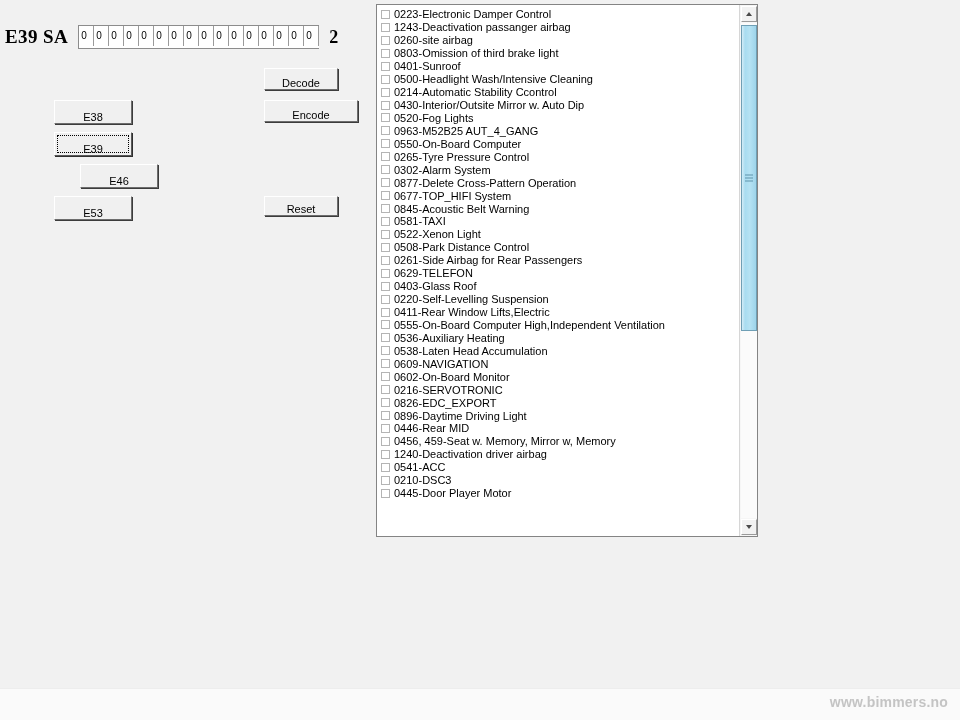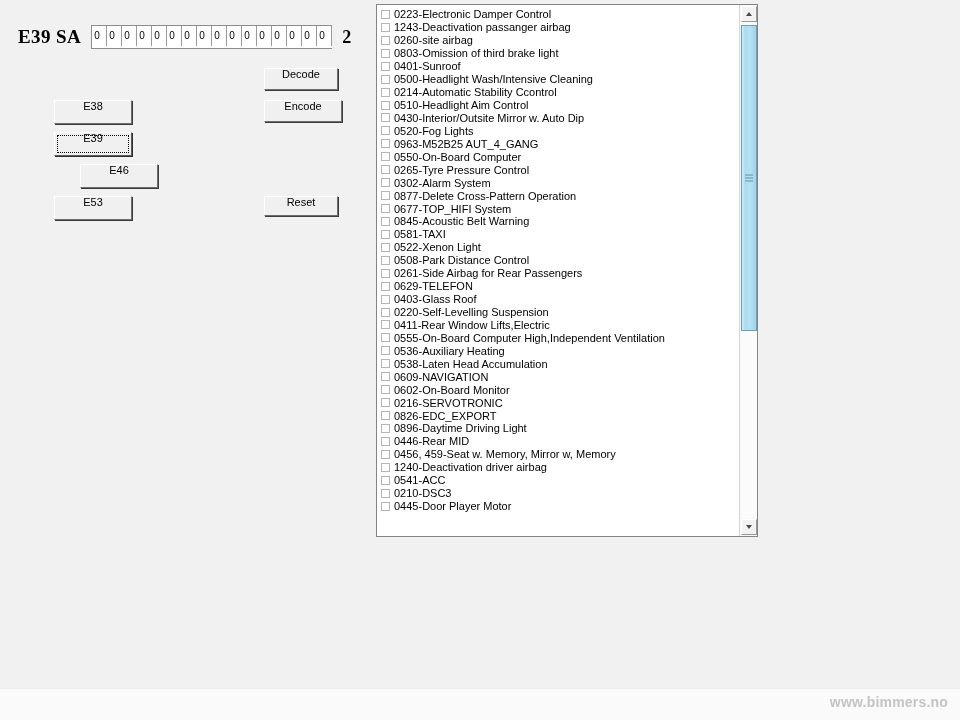--- a/index.html
+++ b/index.html
@@ -33,21 +33,21 @@
     top: 24px;
     height: 26px;
     display: flex;
     align-items: center;
   }
   #sa-title {
     font-family: "Liberation Serif", serif;
     font-size: 19px;
     font-weight: bold;
     color: #000;
-    padding-left: 18px;
+    padding-left: 5px;
     padding-right: 10px;
     letter-spacing: 0.4px;
     white-space: nowrap;
   }
   #sa-fields {
     display: flex;
     height: 22px;
     background: #ffffff;
     border: 1px solid #8c8c8c;
     border-right: none;
@@ -87,21 +87,21 @@
     box-shadow: 1px 1px 0 0 #3c3c3c;
     font-family: "Liberation Sans", sans-serif;
     font-size: 11px;
     color: #000;
     text-align: center;
     cursor: default;
     padding: 0;
     box-sizing: border-box;
     line-height: 1;
     display: flex;
-    align-items: flex-start;
+    align-items: flex-end;
     justify-content: center;
   }
   .win-button.focused {
     border-top: 1px solid #ffffff;
     border-left: 1px solid #ffffff;
     border-right: 1px solid #5a5a5a;
     border-bottom: 1px solid #5a5a5a;
     box-shadow: 1px 1px 0 0 #2f2f2f;
   }
   .win-button.focused .focus-ring {
@@ -117,21 +117,21 @@
   .focus-ring { display: none; }
 
   
   #btn-e38 { left: 54px; top: 100px;  width: 78px; height: 24px; }
   #btn-e39 { left: 54px; top: 132px;  width: 78px; height: 24px; }
   #btn-e46 { left: 54px; top: 164px;  width: 78px; height: 24px; margin-left: 26px; }
   #btn-e53 { left: 54px; top: 196px;  width: 78px; height: 24px; }
 
   
   #btn-decode { left: 264px; top: 68px;  width: 74px; height: 22px; }
-  #btn-encode { left: 264px; top: 100px; width: 78px; height: 22px; }
+  #btn-encode { left: 264px; top: 100px; width: 94px; height: 22px; }
   #btn-reset  { left: 264px; top: 196px; width: 74px; height: 20px; }
 
   
   #sa-listbox {
     position: absolute;
     left: 376px;
     top: 4px;
     width: 382px;
     height: 533px;
     background: #ffffff;
@@ -343,24 +343,20 @@
             <span class="sa-checkbox"></span>
             <span class="sa-item-label">0401-Sunroof</span>
           </div>
           <div class="sa-item">
             <span class="sa-checkbox"></span>
             <span class="sa-item-label">0500-Headlight Wash/Intensive Cleaning</span>
           </div>
           <div class="sa-item">
             <span class="sa-checkbox"></span>
             <span class="sa-item-label">0214-Automatic Stability Ccontrol</span>
-          </div>
-          <div class="sa-item">
-            <span class="sa-checkbox"></span>
-            <span class="sa-item-label">0510-Headlight Aim Control</span>
           </div>
           <div class="sa-item">
             <span class="sa-checkbox"></span>
             <span class="sa-item-label">0430-Interior/Outsite Mirror w. Auto Dip</span>
           </div>
           <div class="sa-item">
             <span class="sa-checkbox"></span>
             <span class="sa-item-label">0520-Fog Lights</span>
           </div>
           <div class="sa-item">

